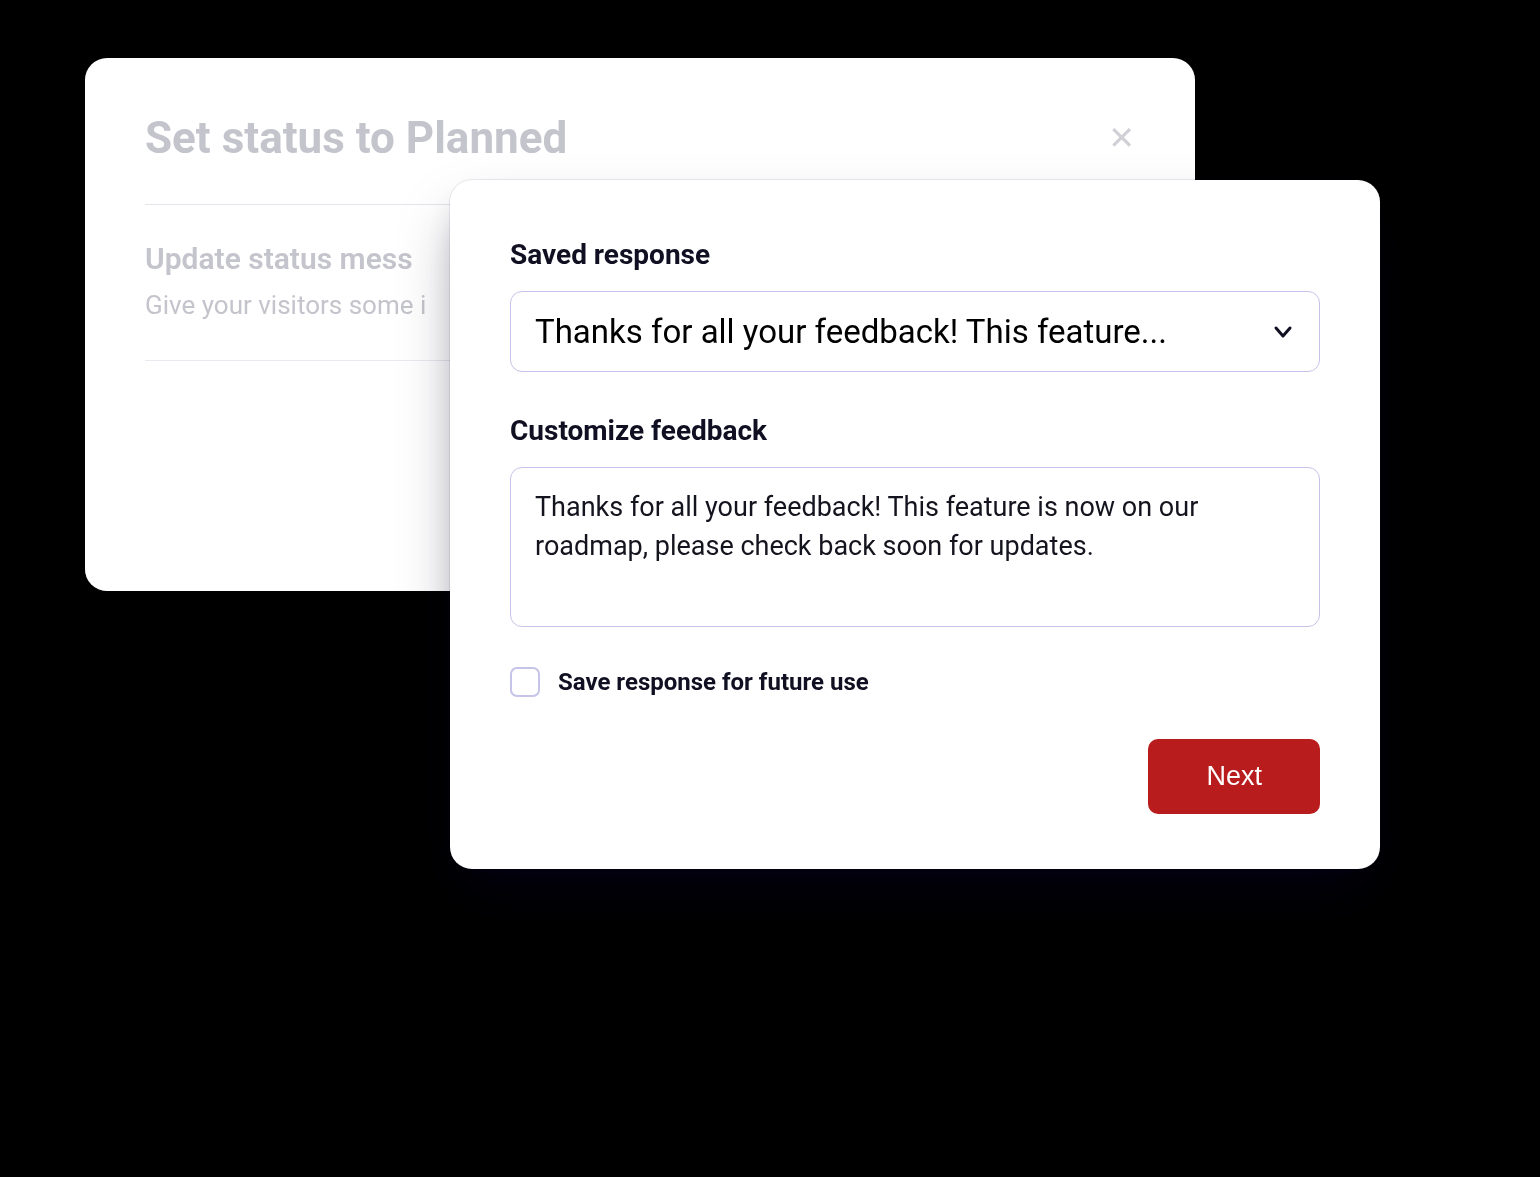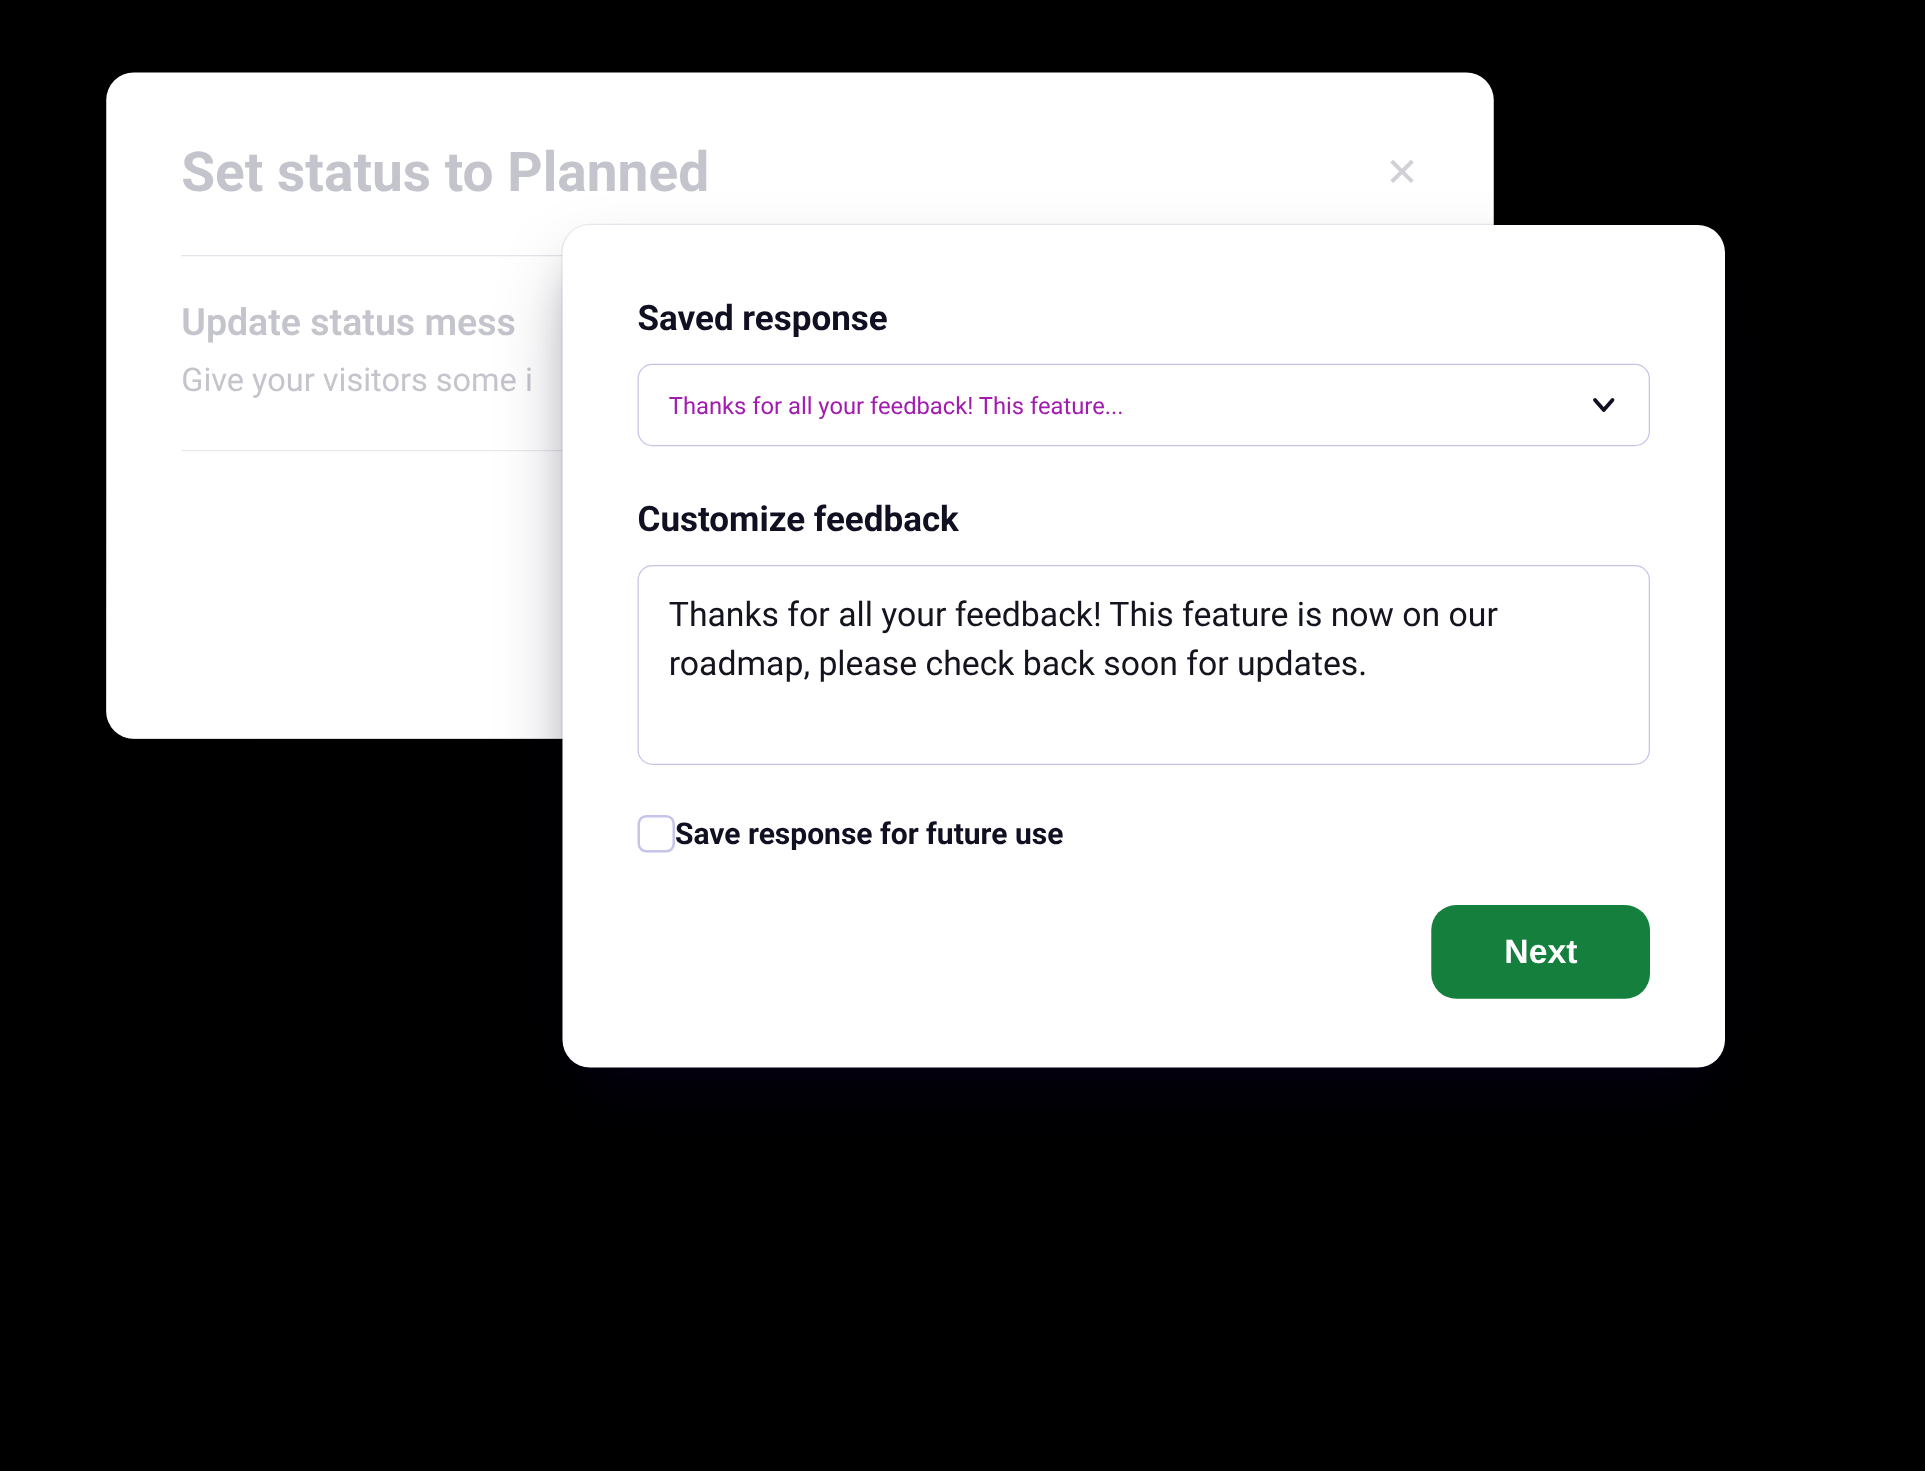--- a/index.html
+++ b/index.html
@@ -89,22 +89,22 @@
       align-items: center;
       justify-content: space-between;
       border: 1.5px solid #c6c4e8;
       border-radius: 12px;
       padding: 20px 24px;
       cursor: pointer;
       margin-bottom: 42px;
       background:#fff;
     }
     .select-text {
-      font-size: 19px;
-      color: #a21caf;
+      font-size: 33px;
+      color: #000000;
     }
     .chevron {
       flex-shrink: 0;
     }
     .textarea-box {
       border: 1.5px solid #c6c4e8;
       border-radius: 12px;
       padding: 20px 24px;
       font-size: 27px;
       color: #14141e;
@@ -112,20 +112,21 @@
       min-height: 160px;
       margin-bottom: 36px;
       resize: none;
       width: 100%;
       font-family: inherit;
       background:#fff;
     }
     .checkbox-row {
       display: flex;
       align-items: center;
+      gap: 18px;
       margin-bottom: 20px;
     }
     .checkbox {
       width: 30px;
       height: 30px;
       border-radius: 7px;
       flex-shrink: 0;
       display: flex;
       align-items: center;
       justify-content: center;
@@ -142,26 +143,26 @@
       font-size: 24px;
       font-weight: 700;
       color: #101022;
     }
     .actions {
       display: flex;
       justify-content: flex-end;
       margin-top: 42px;
     }
     .primary-btn {
-      background: #15803d;
+      background: #b91c1c;
       color: #fff;
       font-size: 27px;
-      font-weight: 700;
+      font-weight: 400;
       border: none;
-      border-radius: 20px;
+      border-radius: 10px;
       padding: 22px 58px;
       cursor: pointer;
     }
   </style>
 </head>
 <body>
 
 <div class="back-card">
   <div class="back-header">
     <div class="back-title">Set status to Planned</div>

